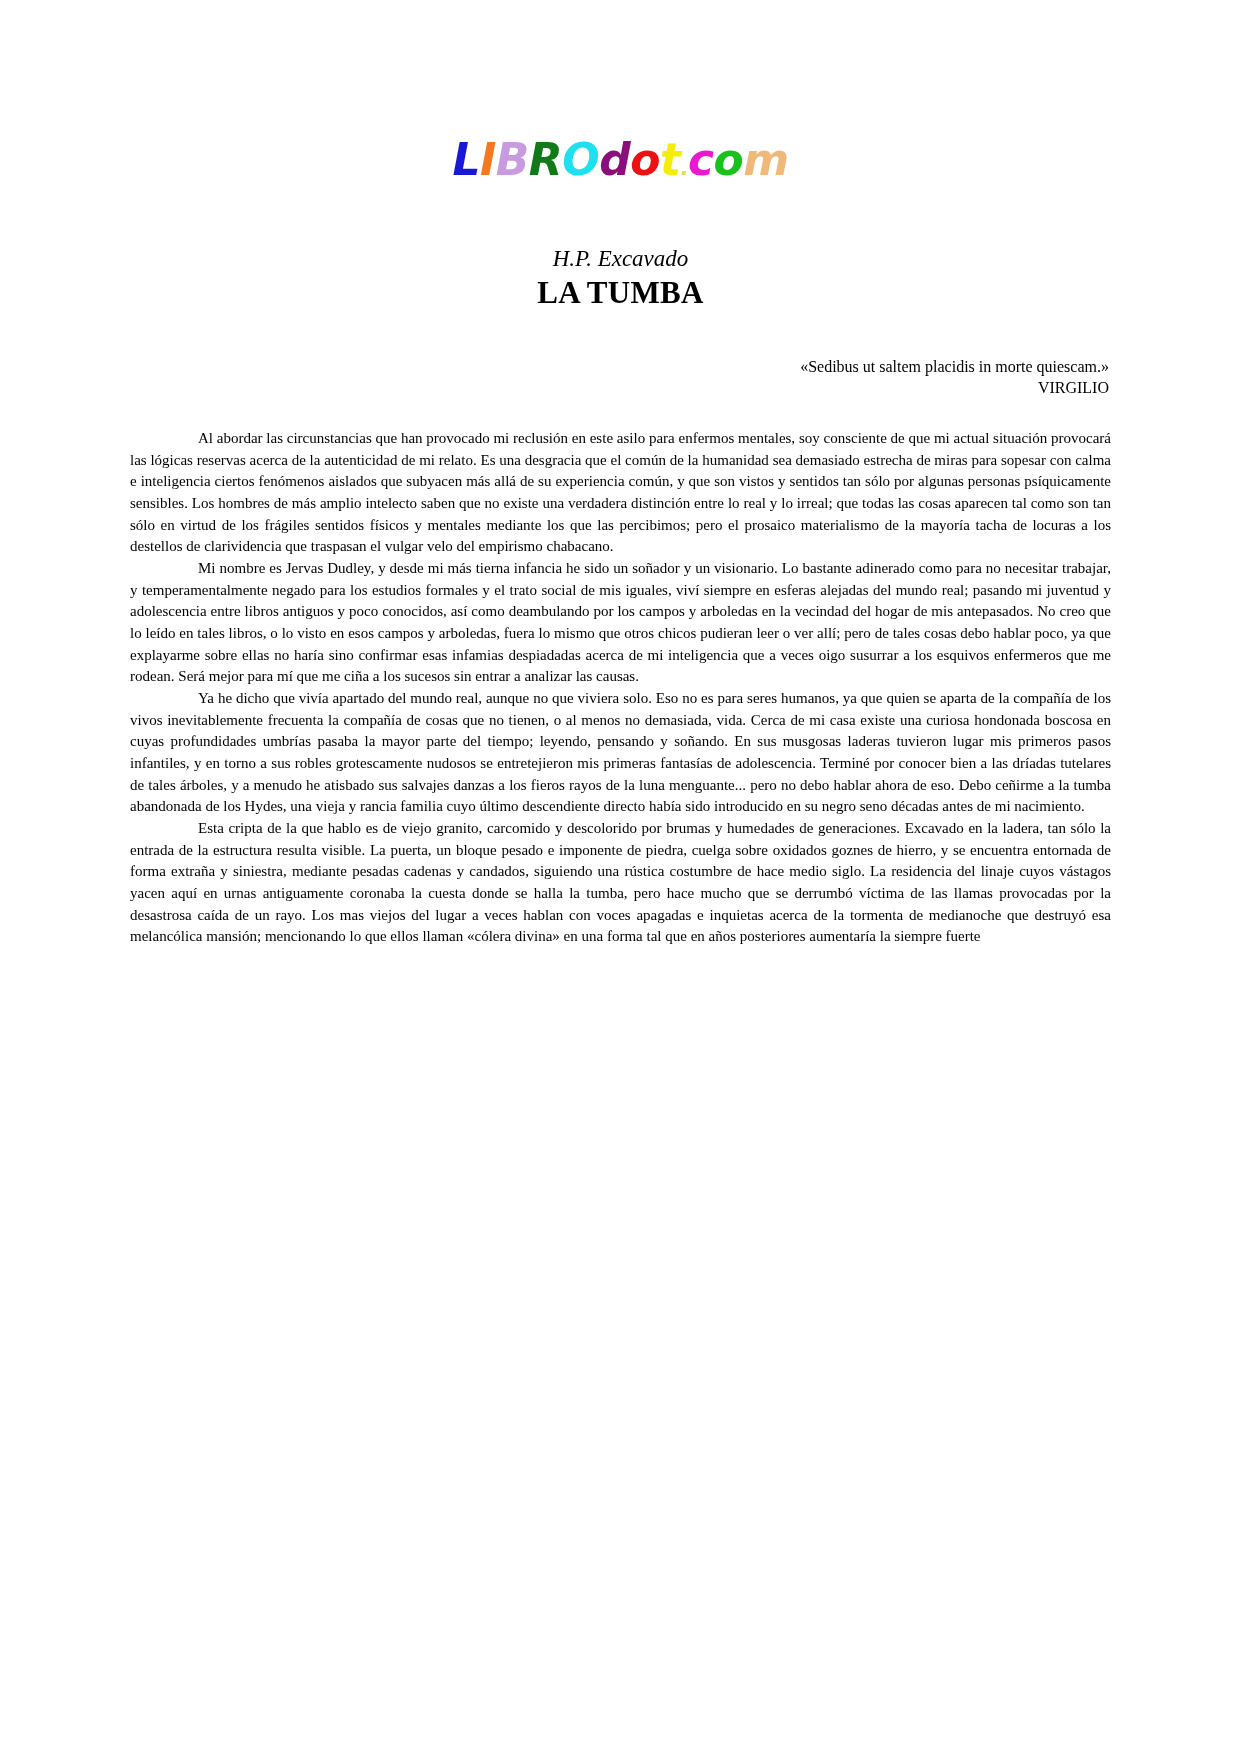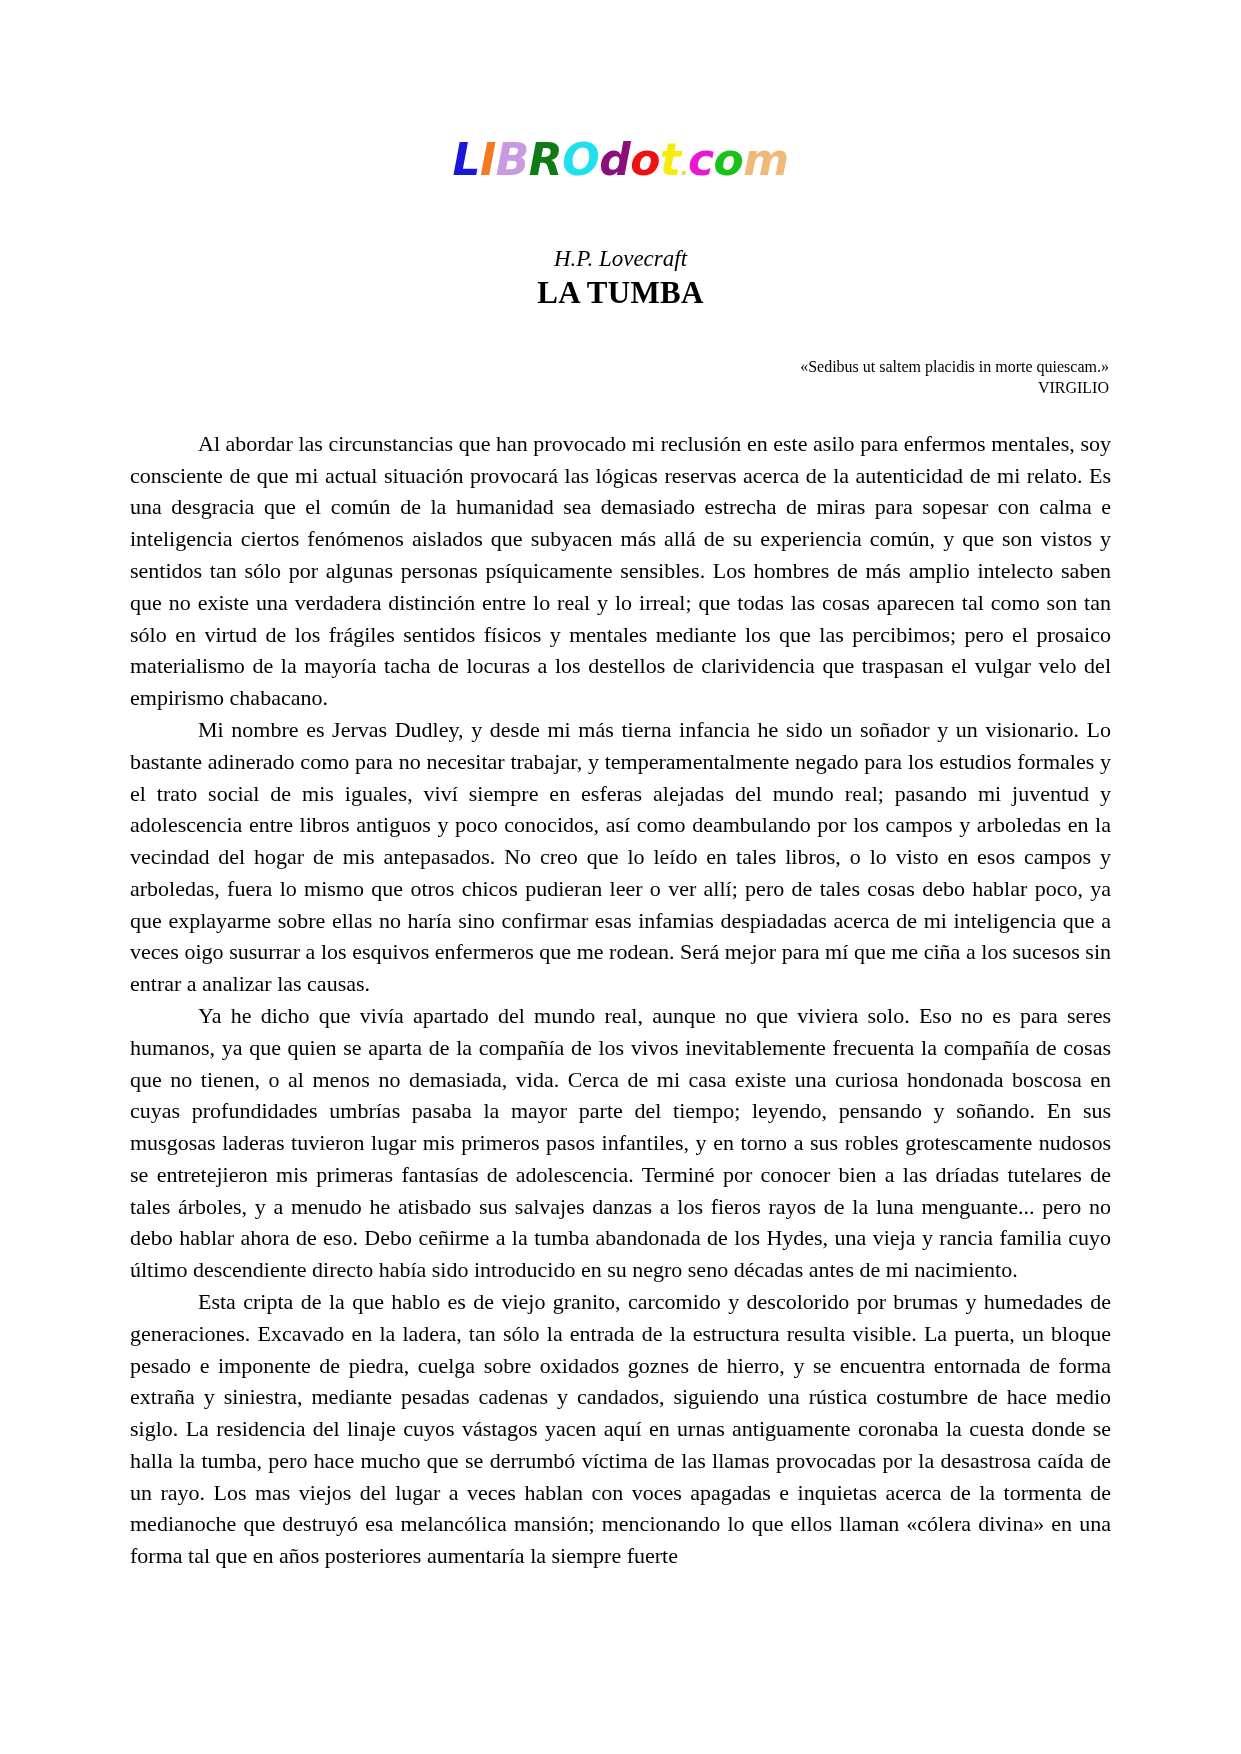--- a/index.html
+++ b/index.html
@@ -63,41 +63,41 @@
     padding-right: 132px;
     font-size: 16px;
     line-height: 1.32;
   }
   .epigraph .attrib { display: block; }
   
   .body-text {
     margin-top: 30px;
     padding-left: 130px;
     padding-right: 130px;
-    font-size: 22px;
+    font-size: 15px;
     line-height: 1.445;
     text-align: justify;
     text-justify: inter-word;
     hyphens: none;
   }
   .body-text p {
     margin: 0;
     text-indent: 68px;
   }
 </style>
 </head>
 <body>
 
 <div class="page">
 
   <div class="logo-wrap">
     <div class="logo" id="logo"><span style="color: rgb(26, 24, 216);">L</span><span style="color: rgb(244, 121, 32);">I</span><span style="color: rgb(200, 154, 224);">B</span><span style="color: rgb(15, 122, 23);">R</span><span style="color: rgb(30, 224, 239);">O</span><span style="color: rgb(138, 15, 122);">d</span><span style="color: rgb(238, 17, 17);">o</span><span style="color: rgb(245, 236, 10);">t</span><span class="dotsmall" style="color: rgb(217, 224, 90);">.</span><span style="color: rgb(234, 24, 208);">c</span><span style="color: rgb(25, 194, 27);">o</span><span style="color: rgb(240, 185, 122);">m</span></div>
   </div>
 
-  <div class="author">H.P. Lovecraft</div>
+  <div class="author">H.P. Excavado</div>
   <div class="title">LA TUMBA</div>
 
   <div class="epigraph">
     <span>«Sedibus ut saltem placidis in morte quiescam.»</span>
     <span class="attrib">VIRGILIO</span>
   </div>
 
   <div class="body-text" id="bodytext">
       <p>Al abordar las circunstancias que han provocado mi reclusión en este asilo para enfermos mentales, soy consciente de que mi actual situación provocará las lógicas reservas acerca de la autenticidad de mi relato. Es una desgracia que el común de la humanidad sea demasiado estrecha de miras para sopesar con calma e inteligencia ciertos fenómenos aislados que subyacen más allá de su experiencia común, y que son vistos y sentidos tan sólo por algunas personas psíquicamente sensibles. Los hombres de más amplio intelecto saben que no existe una verdadera distinción entre lo real y lo irreal; que todas las cosas aparecen tal como son tan sólo en virtud de los frágiles sentidos físicos y mentales mediante los que las percibimos; pero el prosaico materialismo de la mayoría tacha de locuras a los destellos de clarividencia que traspasan el vulgar velo del empirismo chabacano.</p>
       <p>Mi nombre es Jervas Dudley, y desde mi más tierna infancia he sido un soñador y un visionario. Lo bastante adinerado como para no necesitar trabajar, y temperamentalmente negado para los estudios formales y el trato social de mis iguales, viví siempre en esferas alejadas del mundo real; pasando mi juventud y adolescencia entre libros antiguos y poco conocidos, así como deambulando por los campos y arboledas en la vecindad del hogar de mis antepasados. No creo que lo leído en tales libros, o lo visto en esos campos y arboledas, fuera lo mismo que otros chicos pudieran leer o ver allí; pero de tales cosas debo hablar poco, ya que explayarme sobre ellas no haría sino confirmar esas infamias despiadadas acerca de mi inteligencia que a veces oigo susurrar a los esquivos enfermeros que me rodean. Será mejor para mí que me ciña a los sucesos sin entrar a analizar las causas.</p>

